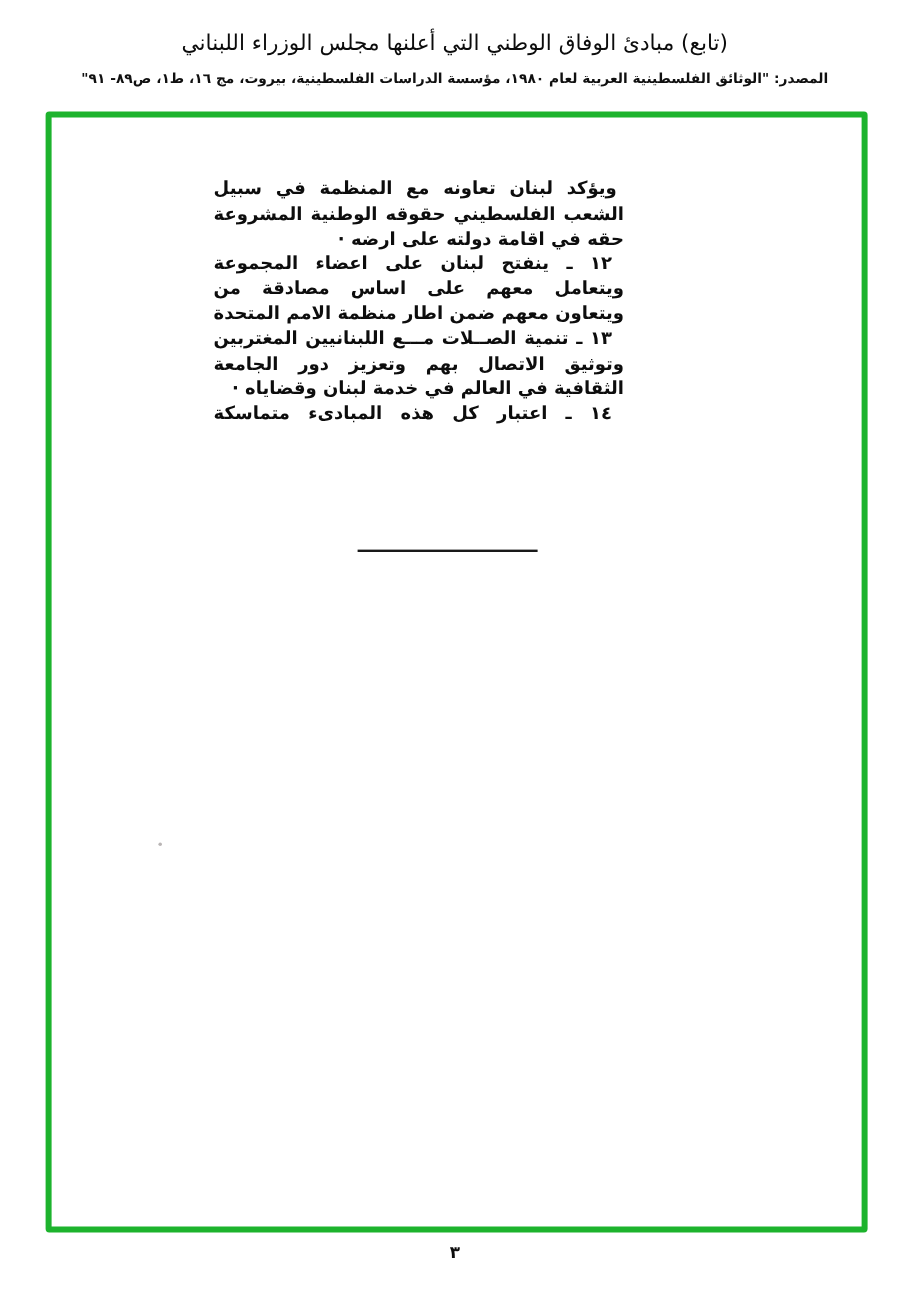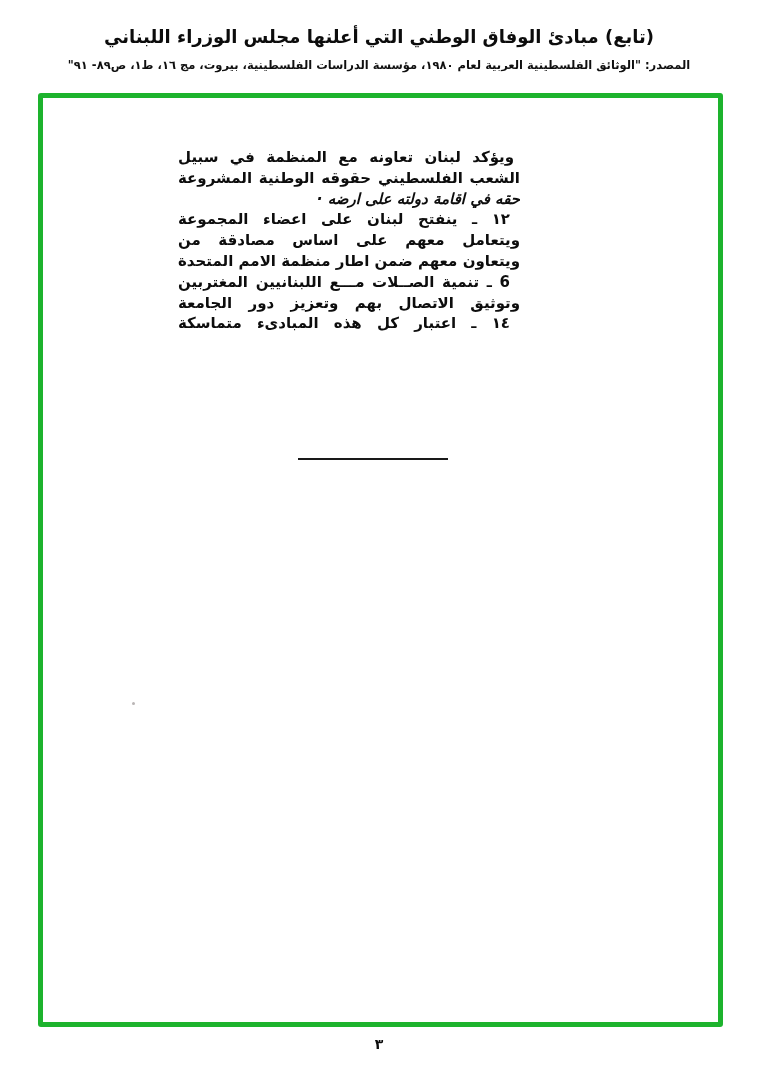--- a/index.html
+++ b/index.html
@@ -14,21 +14,21 @@
     overflow: hidden;
   }
   .doc-title {
     position: absolute;
     top: 26px;
     left: 0;
     width: 100%;
     text-align: center;
     direction: rtl;
     font-size: 18px;
-    font-weight: bold;
+    font-weight: normal;
     color: #0c0c0c;
     white-space: nowrap;
   }
   .doc-source {
     position: absolute;
     top: 58px;
     left: 0;
     width: 100%;
     text-align: center;
     direction: rtl;
@@ -60,21 +60,21 @@
   }
   .para { margin: 0; padding: 0; }
   .line {
     height: 20.8px;
     line-height: 20.8px;
     overflow: hidden;
     text-align: justify;
     text-align-last: justify;
     white-space: normal;
   }
-  .line.last { text-align-last: right; font-style: italic; }
+  .line.last { text-align-last: right; }
   .para .line.first { padding-right: 10px; }
   .para:first-child .line.first { padding-right: 6px; }
   .end-divider {
     position: absolute;
     left: 298px;
     top: 458px;
     width: 150px;
     height: 2px;
     background: #191919;
   }
@@ -114,22 +114,23 @@
         <div class="line first">ويؤكد لبنان تعاونه مع المنظمة في سبيل استعادة</div>
         <div class="line">الشعب الفلسطيني حقوقه الوطنية المشروعة ولا سيما</div>
         <div class="line last">حقه في اقامة دولته على ارضه ·</div>
       </div>
       <div class="para">
         <div class="line first">١٢ ـ ينفتح لبنان على اعضاء المجموعة الدوليــة</div>
         <div class="line">ويتعامل معهم على اساس مصادقة من يصادقــه</div>
         <div class="line">ويتعاون معهم ضمن اطار منظمة الامم المتحدة مــع</div>
       </div>
       <div class="para">
-        <div class="line first">6 ـ تنمية الصــلات مـــع اللبنانيين المغتربين</div>
+        <div class="line first">١٣ ـ تنمية الصــلات مـــع اللبنانيين المغتربين</div>
         <div class="line">وتوثيق الاتصال بهم وتعزيز دور الجامعة اللبنانيــة</div>
+        <div class="line last">الثقافية في العالم في خدمة لبنان وقضاياه ·</div>
       </div>
       <div class="para">
         <div class="line first">١٤ ـ اعتبار كل هذه المبادىء متماسكة متكاملــة</div>
       </div>
     </div>
 
   <div class="end-divider"></div>
 
   <div class="scan-speck"></div>
 

